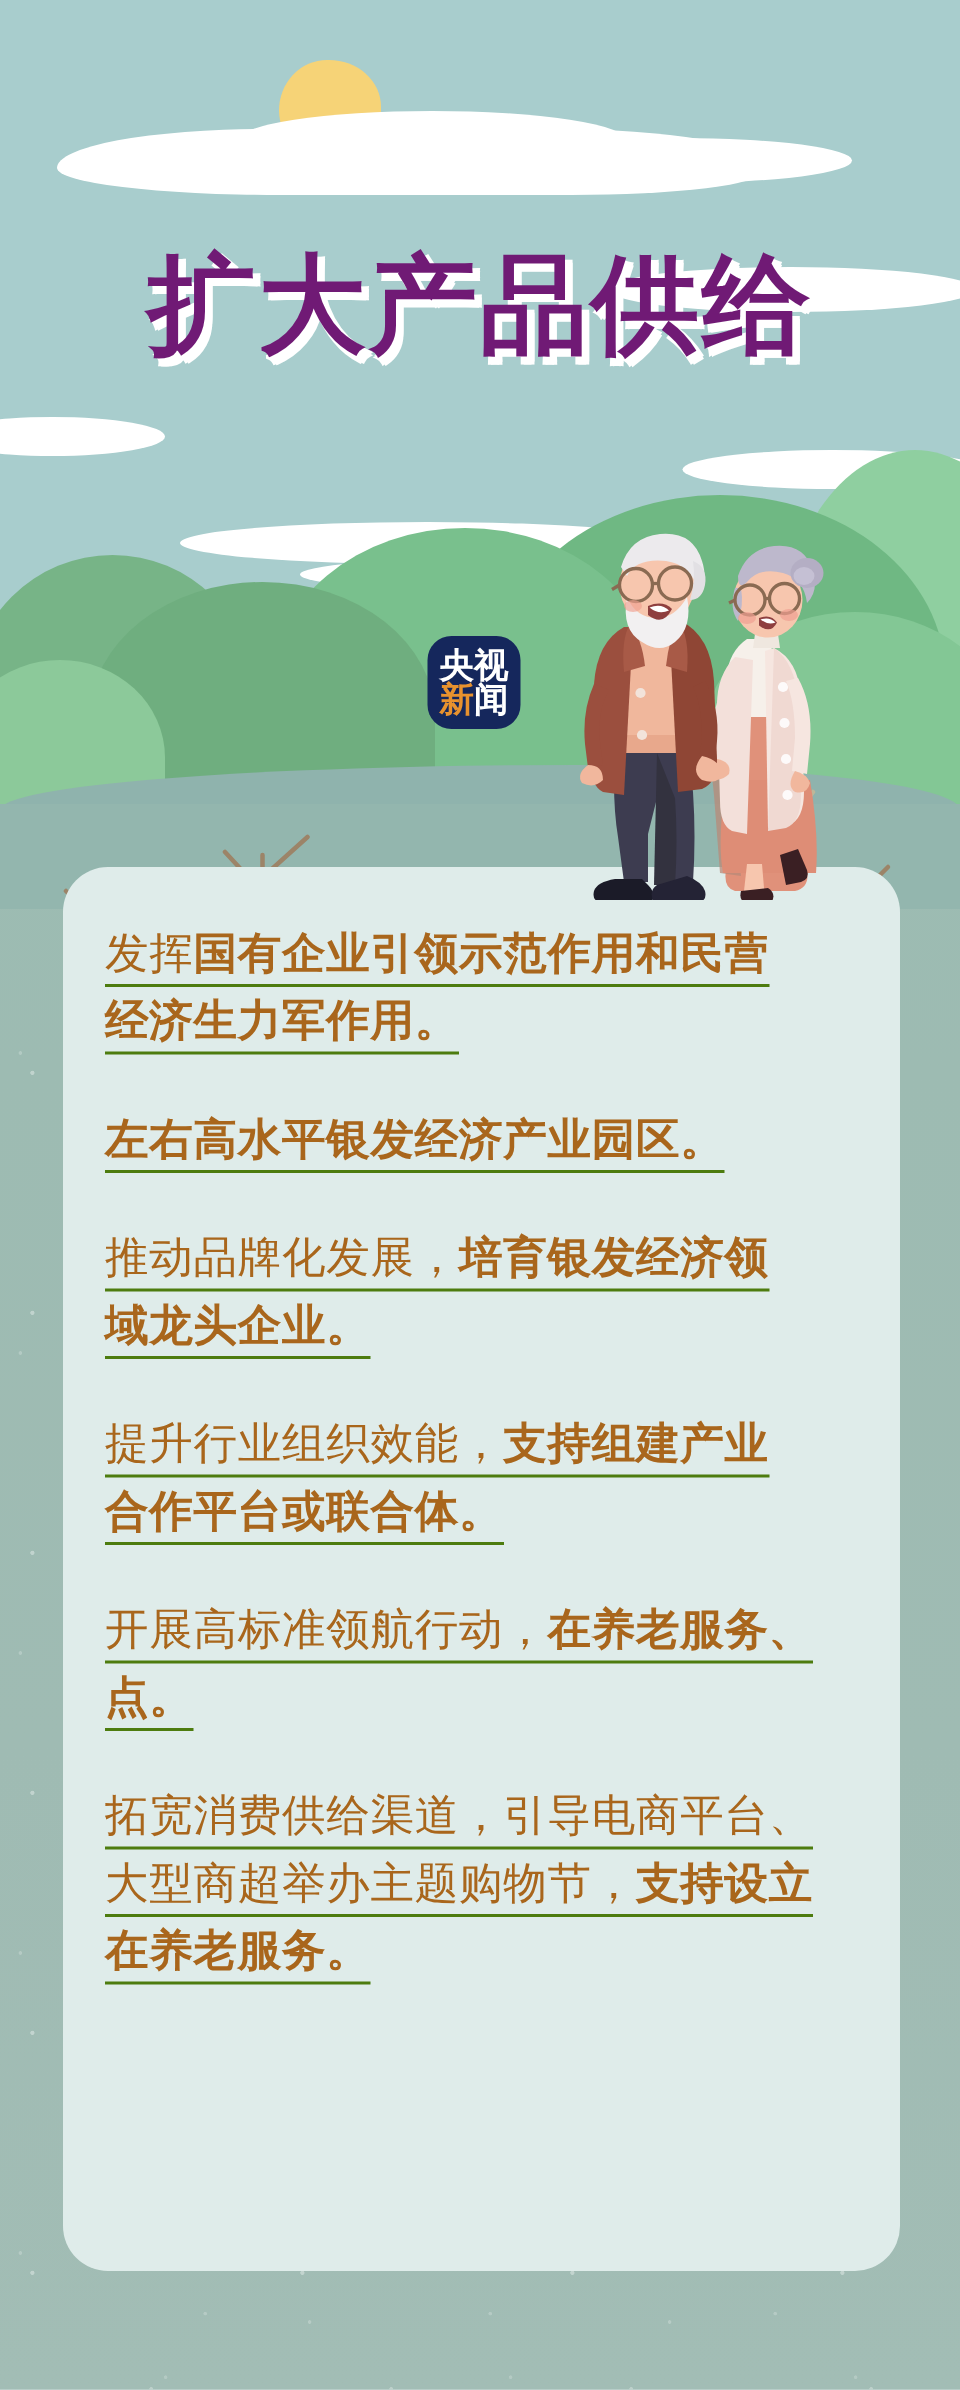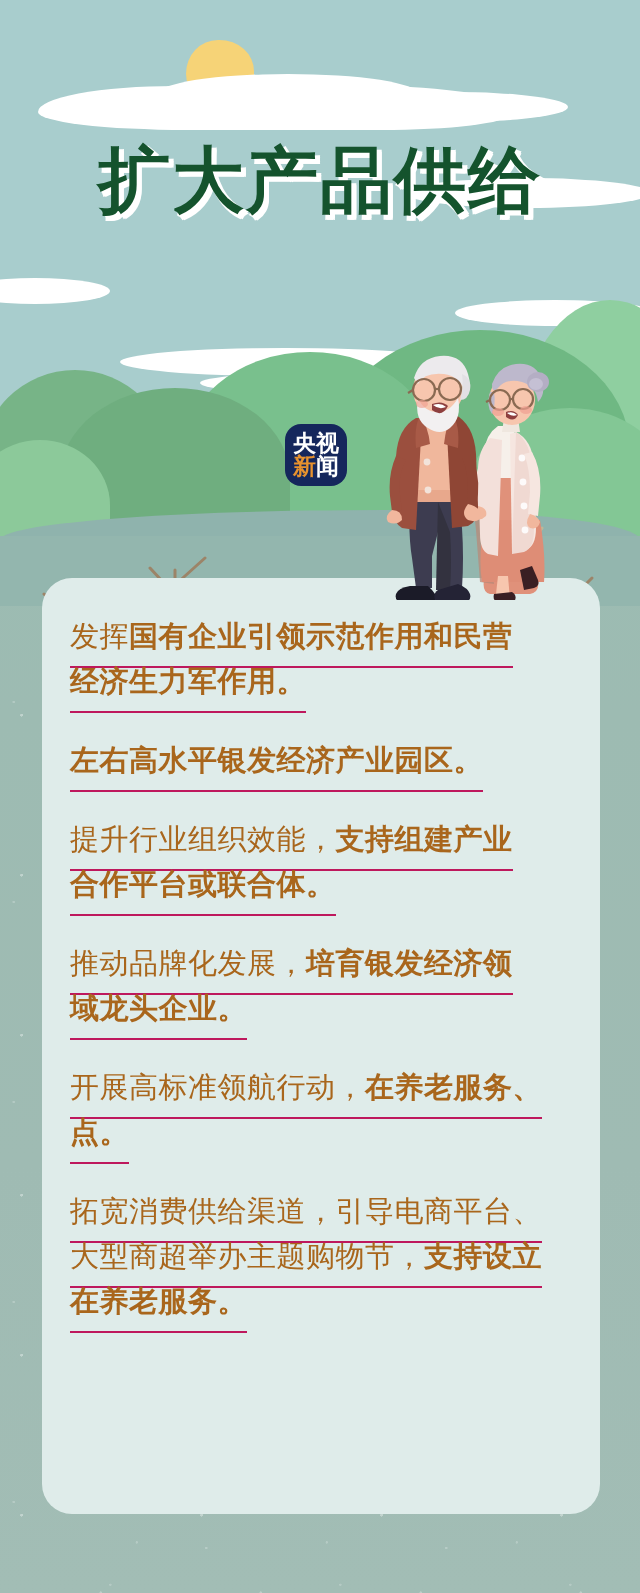--- a/index.html
+++ b/index.html
@@ -49,23 +49,24 @@
   .hill-f{left:-30px;top:440px;width:140px;height:130px;background:#8cc99a;}
   .hill-g{left:520px;top:300px;width:180px;height:270px;background:#8fcfa0;}
 
   .bank{position:absolute;left:0;top:510px;width:640px;height:90px;background:#8fb3ad;border-radius:60% 40% 0 0/30px 30px 0 0;}
   .bank2{position:absolute;left:0;top:536px;width:640px;height:70px;background:#93b6ae;}
 
   
   .title{position:absolute;left:0;top:138px;width:640px;text-align:center;z-index:6;}
   .title-line{
     font-size:72px;line-height:84px;font-weight:700;letter-spacing:2px;
-    color:#14532d;
+    color:#701a75;
     text-shadow:4px 4px 0 #ffffff, 5px 5px 0 #ffffff, 3px 5px 0 #ffffff, 5px 3px 0 #ffffff;
     white-space:nowrap;
+    margin-top:24px;
   }
 
   
   .logo{position:absolute;left:285px;top:424px;width:62px;height:62px;border-radius:16px;
         background:#15275c;z-index:9;display:flex;flex-direction:column;
         align-items:center;justify-content:center;padding:4px 0;box-sizing:border-box;}
   .logo-row{display:flex;line-height:1;}
   .logo-ch{font-size:23px;font-weight:700;color:#ffffff;letter-spacing:0;}
   .logo-ch.accent{color:#e8922e;}
 
@@ -76,22 +77,22 @@
   .card{position:absolute;left:42px;top:578px;width:558px;height:936px;
         background:#dfecea;border-radius:30px;z-index:7;box-sizing:border-box;
         padding:36px 28px 0 28px;}
   .para{margin:0 0 34px 0;}
   .para:last-child{margin-bottom:0;}
   .para .ln{
     display:block;font-size:29px;line-height:45px;color:#a9661c;
     white-space:nowrap;letter-spacing:0.5px;
   }
   .para .ln > span{
-    border-bottom:2px solid #be185d;
-    padding-bottom:14px;
+    border-bottom:2px solid #4d7c0f;
+    padding-bottom:4px;
   }
   .w-reg{font-weight:400;}
   .w-bold{font-weight:700;}
 </style>
 </head>
 <body>
 
 <div class="poster">
 
   <div class="sky"></div>
@@ -241,26 +242,26 @@
   <div class="card">
     <div id="para-list">
         <div class="para">
           <span class="ln"><span><span class="w-reg">发挥</span><span class="w-bold">国有企业引领示范作用和民营</span></span></span>
           <span class="ln"><span><span class="w-bold">经济生力军作用。</span></span></span>
         </div>
         <div class="para">
           <span class="ln"><span><span class="w-bold">左右高水平银发经济产业园区。</span></span></span>
         </div>
         <div class="para">
+          <span class="ln"><span><span class="w-reg">推动品牌化发展，</span><span class="w-bold">培育银发经济领</span></span></span>
+          <span class="ln"><span><span class="w-bold">域龙头企业。</span></span></span>
+        </div>
+        <div class="para">
           <span class="ln"><span><span class="w-reg">提升行业组织效能，</span><span class="w-bold">支持组建产业</span></span></span>
           <span class="ln"><span><span class="w-bold">合作平台或联合体。</span></span></span>
-        </div>
-        <div class="para">
-          <span class="ln"><span><span class="w-reg">推动品牌化发展，</span><span class="w-bold">培育银发经济领</span></span></span>
-          <span class="ln"><span><span class="w-bold">域龙头企业。</span></span></span>
         </div>
         <div class="para">
           <span class="ln"><span><span class="w-reg">开展高标准领航行动，</span><span class="w-bold">在养老服务、</span></span></span>
           <span class="ln"><span><span class="w-bold">点。</span></span></span>
         </div>
         <div class="para">
           <span class="ln"><span><span class="w-reg">拓宽消费供给渠道，引导电商平台、</span></span></span>
           <span class="ln"><span><span class="w-reg">大型商超举办主题购物节，</span><span class="w-bold">支持设立</span></span></span>
           <span class="ln"><span><span class="w-bold">在养老服务。</span></span></span>
         </div>

